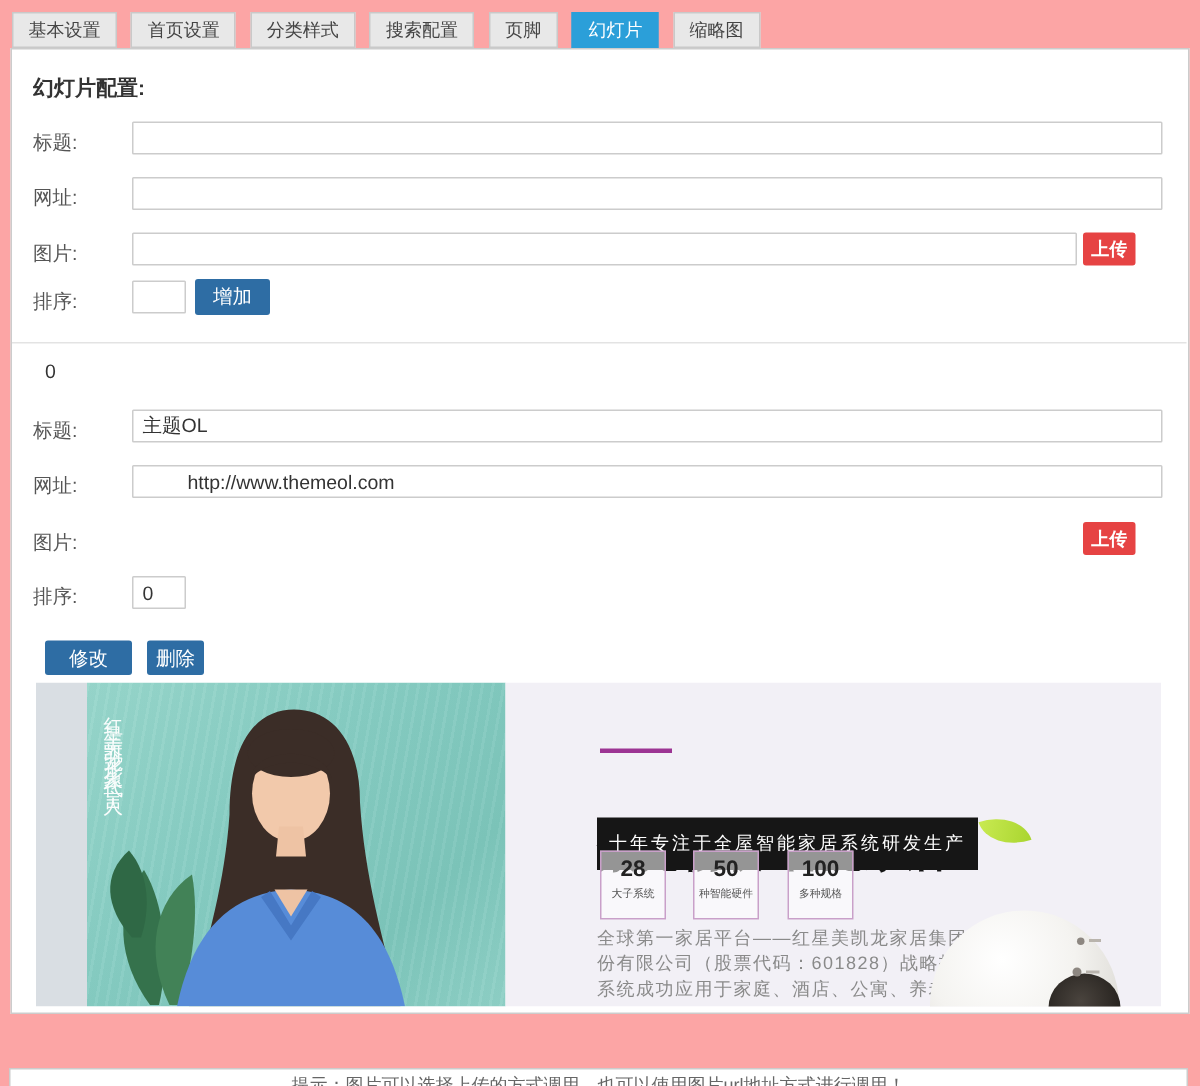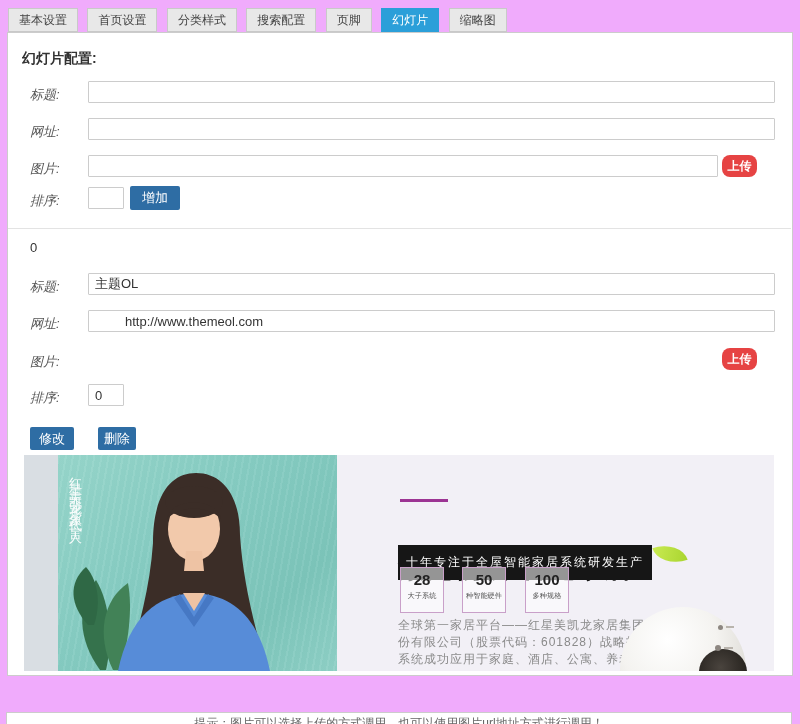--- a/index.html
+++ b/index.html
@@ -1,49 +1,49 @@
 <!DOCTYPE html>
 <html><head>
 <meta charset="utf-8">
 <style>
   * { margin:0; padding:0; box-sizing:border-box; }
   html,body { background:#fff; }
   body { font-family:"Liberation Sans","DejaVu Sans",sans-serif; color:#333; }
-  #root { position:relative; width:800px; height:724px; background:#f0abfc; overflow:hidden; }
+  #root { position:relative; width:800px; height:724px; background:#fca5a5; overflow:hidden; }
 
   
   .tabbar { position:absolute; left:8px; top:8px; white-space:nowrap; }
   .tab {
     display:inline-block; margin-right:5px; padding:4px 10px;
     font-size:12px; color:#444; background:#e8e8e8; border:1px solid #c9c9c9;
     cursor:pointer; line-height:14px;
   }
   .tab.active { background:#2b9fd9; border-color:#2b9fd9; color:#fff; }
 
   
   .panel { position:absolute; left:7px; top:32px; width:786px; height:644px;
            background:#fff; border:1px solid #ccc; }
   .heading { position:absolute; left:22px; top:50px; font-size:14px; font-weight:bold; color:#333; }
 
-  .flabel { position:absolute; left:30px; width:52px; font-size:13px; color:#555;font-style:italic; }
+  .flabel { position:absolute; left:22px; width:52px; font-size:13px; color:#555; }
   .tinput {
     position:absolute; left:88px; height:22px; border:1px solid #ccc; background:#fff;
     font-size:13px; color:#333; padding:2px 6px; font-family:inherit; border-radius:1px;
   }
   .w-long  { width:687px; }
   .w-img   { width:630px; }
   .w-order { width:36px; }
 
   .btn-blue {
     position:absolute; background:#2e6da4; color:#fff; border:none; font-size:13px;
     text-align:center; cursor:pointer; font-family:inherit; border-radius:2px;
   }
   .btn-red {
     position:absolute; background:#e64343; color:#fff; border:none; font-size:12px;
-    text-align:center; cursor:pointer; font-family:inherit; border-radius:8px;
+    text-align:center; cursor:pointer; font-family:inherit; border-radius:2px;
     width:35px; height:22px; line-height:22px; font-weight:bold;
   }
   .divider { position:absolute; left:8px; top:228px; width:783px; height:1px; background:#e3e3e3; }
   .entry-index { position:absolute; left:30px; top:240px; font-size:13px; color:#333; }
 
   
   .banner { position:absolute; left:24px; top:455px; width:750px; height:216px; overflow:hidden; }
   .b-strip { position:absolute; left:0; top:0; width:34px; height:216px; background:#d9dee3; }
   .b-photo { position:absolute; left:34px; top:0; width:279px; height:216px; overflow:hidden;
              background:linear-gradient(135deg,#97d6cb 0%,#86ccc2 40%,#7cc5ba 75%,#8fd0c6 100%); }
@@ -122,21 +122,21 @@
 
   <span class="flabel" style="top:315px">网址:</span>
   <input class="tinput w-long" style="top: 310px; padding-left: 36px;" type="text" value="http://www.themeol.com">
 
   <span class="flabel" style="top:353px">图片:</span>
   <button class="btn-red" style="left:722px; top:348px">上传</button>
 
   <span class="flabel" style="top:389px">排序:</span>
   <input class="tinput w-order" style="top: 384px;" type="text" value="0">
 
-  <button class="btn-blue" style="left:30px; top:427px; width:44px; height:23px">修改</button>
+  <button class="btn-blue" style="left:30px; top:427px; width:58px; height:23px">修改</button>
   <button class="btn-blue" style="left:98px; top:427px; width:38px; height:23px">删除</button>
 
   <div class="banner">
     <div class="b-strip"></div>
 
     <div class="b-photo">
       <div class="texture"></div>
 
       <svg class="photo-svg" width="279" height="216" viewBox="0 0 279 216">
 

